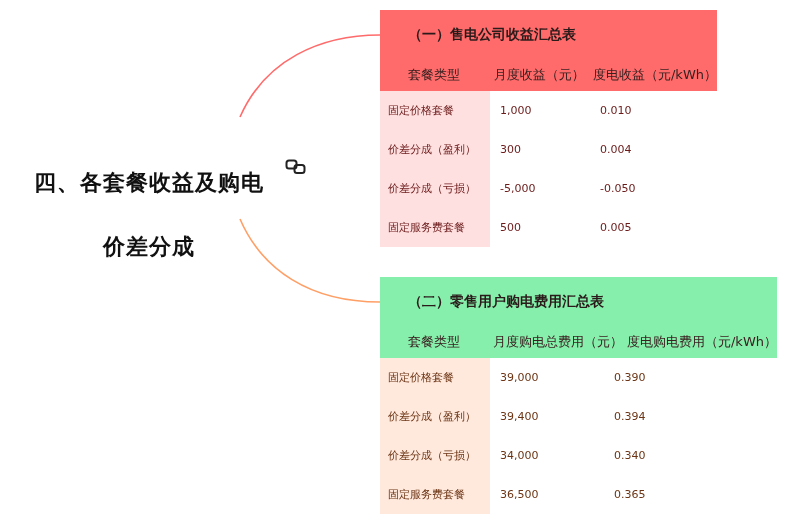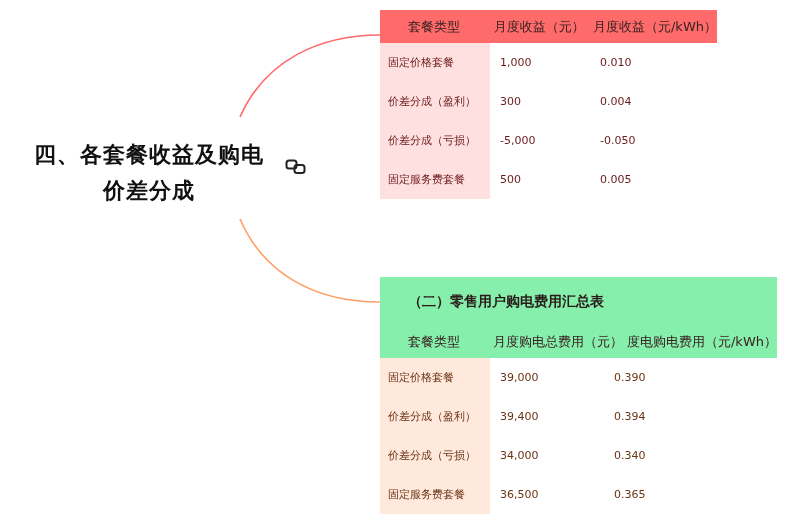--- a/index.html
+++ b/index.html
@@ -27,21 +27,21 @@
       left: 14px;
       top: 137px;
       width: 270px;
       text-align: center;
       font-size: 22px;
       font-weight: bold;
       color: #111111;
       line-height: 36px;
       letter-spacing: 1px;
     }
-    .root-topic .line { display: block; white-space: nowrap; }
+    .root-topic .line { display: block; white-space: nowrap; margin-top: 28px; }
     .link-icon {
       position: absolute;
       left: 285px;
       top: 159px;
       width: 22px;
       height: 16px;
     }
     .table-box {
       position: absolute;
       left: 380px;
@@ -122,24 +122,25 @@
 
   <div class="link-icon">
     <svg width="22" height="16" viewBox="0 0 22 16">
       <rect x="1.5" y="1.5" width="10" height="8" rx="2.5" ry="2.5" fill="none" stroke="#222" stroke-width="2"></rect>
       <rect x="9.5" y="6" width="10" height="8" rx="2.5" ry="2.5" fill="none" stroke="#222" stroke-width="2"></rect>
     </svg>
   </div>
 
   <div class="table-box" id="t1">
     <div class="tbl-header">
+      <div class="tbl-title">（一）售电公司收益汇总表</div>
       <div class="tbl-cols">
         <div class="col-h0">套餐类型</div>
         <div class="col-h1">月度收益（元）</div>
-        <div class="col-h2">月度收益（元/kWh）</div>
+        <div class="col-h2">度电收益（元/kWh）</div>
       </div>
     </div>
     <div class="tbl-body">
       <div class="tbl-row">
         <div class="cell-label">固定价格套餐</div>
         <div class="cell c1">1,000</div>
         <div class="cell c2">0.010</div>
       </div>
       <div class="tbl-row">
         <div class="cell-label">价差分成（盈利）</div>

